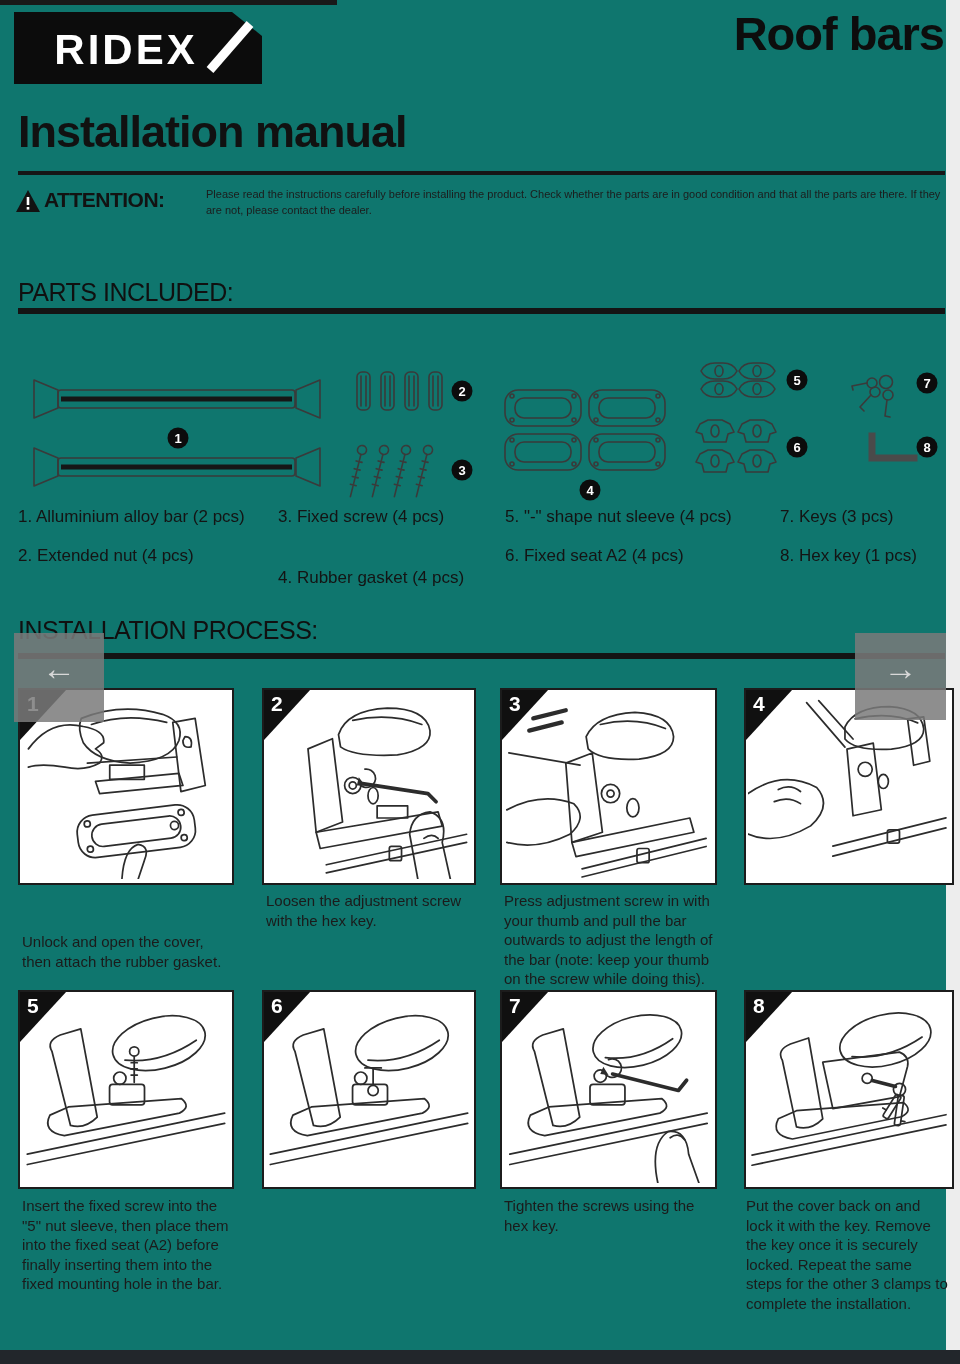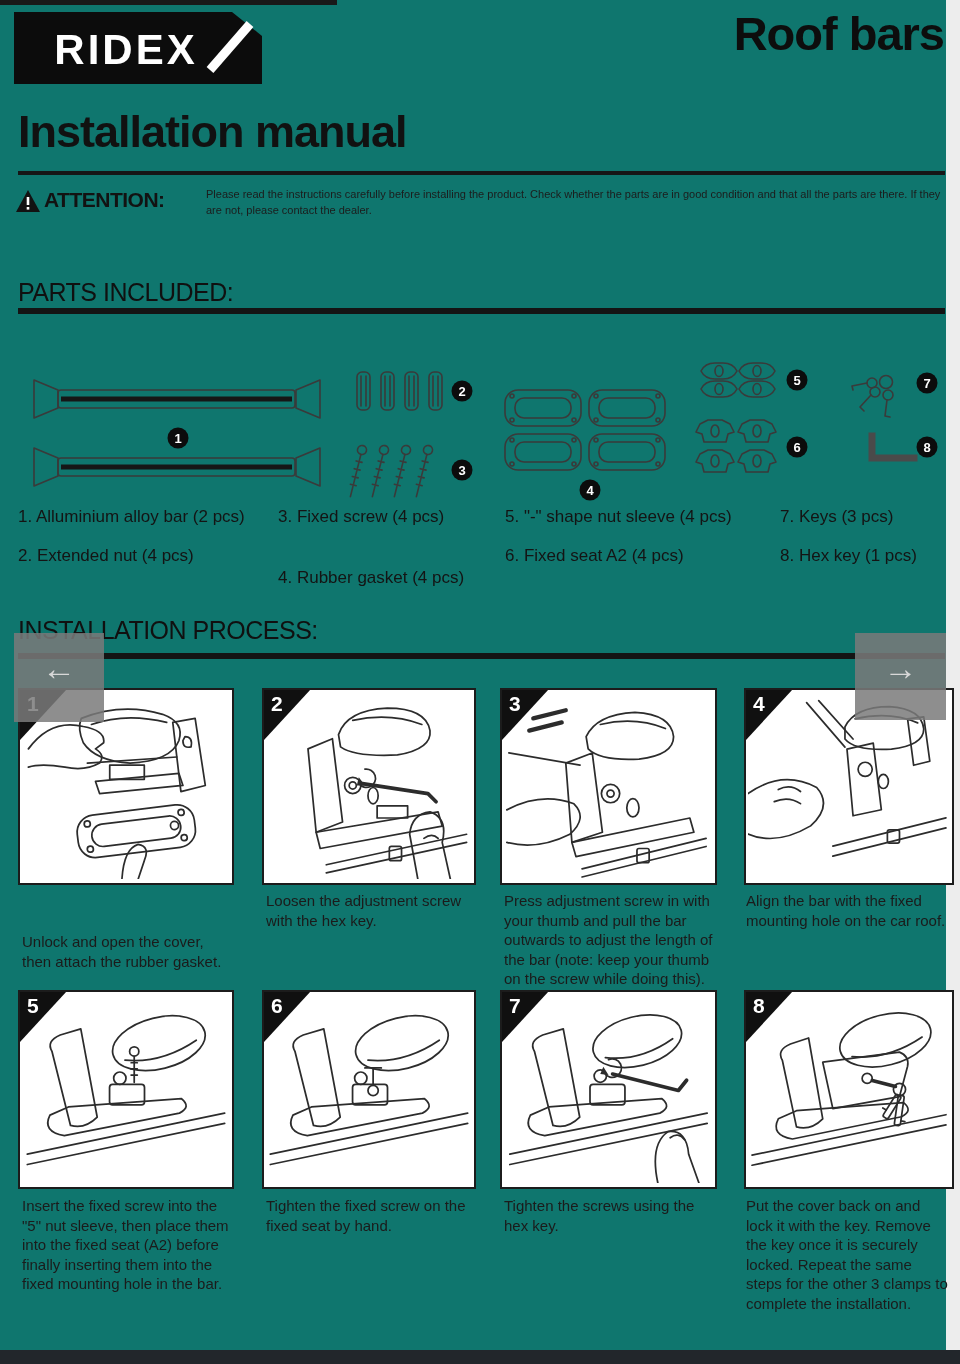--- a/index.html
+++ b/index.html
@@ -337,21 +337,20 @@
       <path class="s" d="M0 96 Q34 72 68 90 Q84 108 62 128 Q28 148 0 136"></path>
       <path class="s" d="M30 92 Q42 86 52 94 M26 104 Q40 98 52 106"></path>
       <path class="s" d="M84 148 L196 120 M84 158 L196 130"></path>
       <rect class="s" x="138" y="132" width="12" height="13" rx="2"></rect>
     </svg>
   </div>
 
   <div class="abs caption" style="left:22px;  top:891px; width:206px;margin-top:41px;">Unlock and open the cover, then attach the rubber gasket.</div>
   <div class="abs caption" style="left:266px; top:891px; width:200px;">Loosen the adjustment screw with the hex key.</div>
   <div class="abs caption" style="left:504px; top:891px; width:210px;">Press adjustment screw in with your thumb and pull the bar outwards to adjust the length of the bar (note: keep your thumb on the screw while doing this).</div>
-  <div class="abs caption" style="left:746px; top:891px; width:202px;">Align the bar with the fixed mounting hole on the car roof.</div>
 
   <div class="abs panel" style="left:18px; top:990px; width:212px; height:195px;">
     <div class="corner"></div>
     <div class="stepnum">5</div>
     <svg class="art" viewBox="0 0 200 180">
       <path class="s" d="M28 52 Q22 42 36 36 L56 30 L72 116 Q60 128 46 124 Z"></path>
       <g transform="rotate(-14 132 44)">
           <ellipse class="s" cx="132" cy="44" rx="46" ry="25"></ellipse>
           <path class="s" d="M96 52 Q130 64 168 50"></path>
         </g>
@@ -423,18 +422,17 @@
       <g transform="rotate(8 152 94)">
           <rect class="s" x="149" y="95" width="6" height="30" rx="2"></rect>
           <path class="s" d="M155 120 h4"></path>
         </g>
       <path class="s" d="M30 118 Q22 134 44 138 L152 116 Q164 110 154 102 L48 110 Z"></path>
       <path class="s" d="M4 154 L196 114 M4 164 L196 124"></path>
     </svg>
   </div>
 
   <div class="abs caption" style="left:22px;  top:1196px; width:208px;">Insert the fixed screw into the "5" nut sleeve, then place them into the fixed seat (A2) before finally inserting them into the fixed mounting hole in the bar.</div>
-  <div class="abs caption" style="left:266px; top:1196px; width:200px;">Tighten the fixed screw on the fixed seat by hand.</div>
   <div class="abs caption" style="left:504px; top:1196px; width:200px;">Tighten the screws using the hex key.</div>
   <div class="abs caption" style="left:746px; top:1196px; width:204px;">Put the cover back on and lock it with the key. Remove the key once it is securely locked. Repeat the same steps for the other 3 clamps to complete the installation.</div>
 
   <div class="abs bottom-bar"></div>
 </div>
 
 </body></html>

